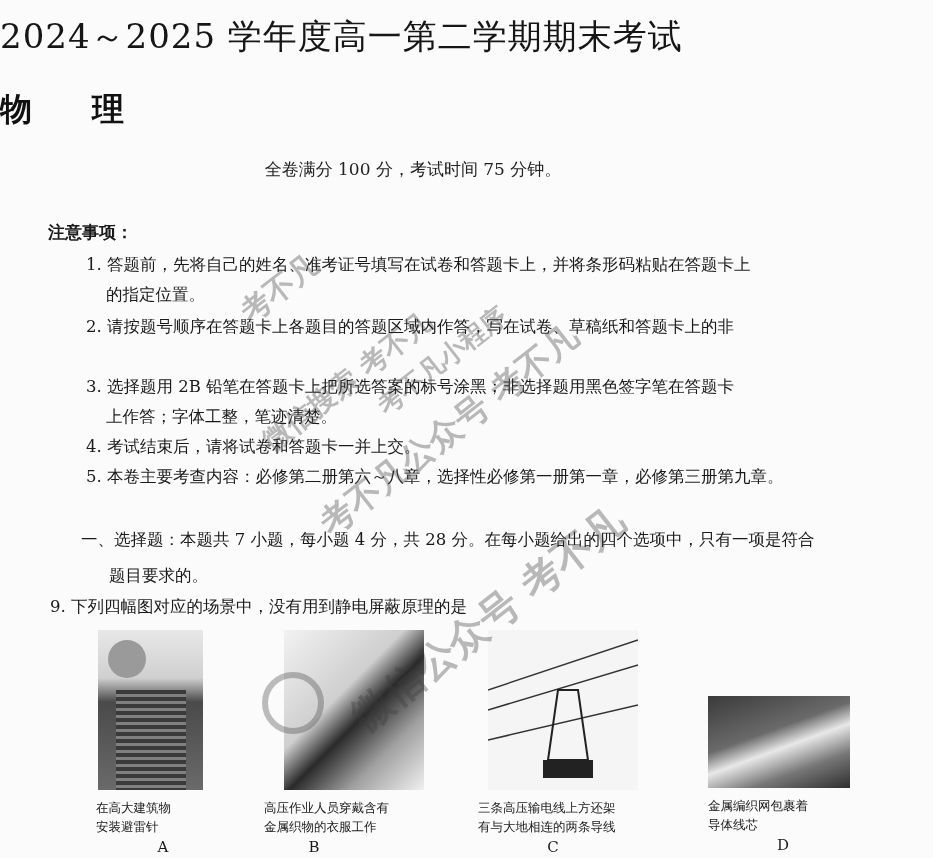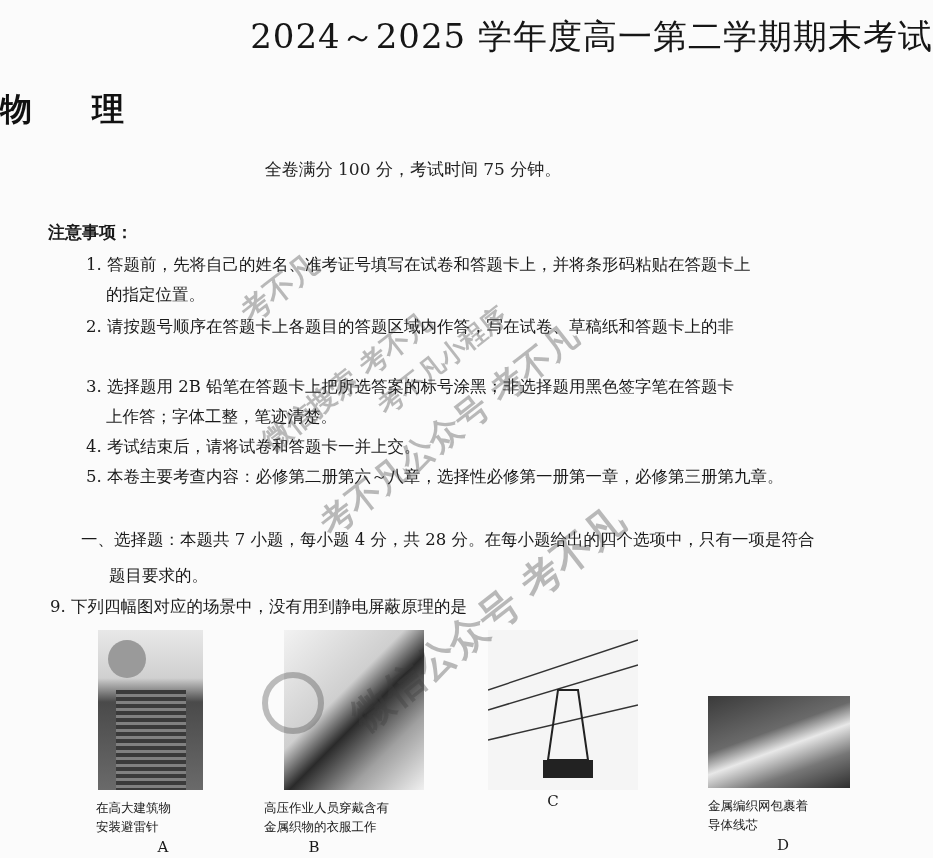--- a/index.html
+++ b/index.html
@@ -1,21 +1,21 @@
 <!DOCTYPE html>
 <html><head>
 <meta charset="utf-8">
 <style>
   html, body { margin: 0; padding: 0; }
   body {
     width: 933px; height: 858px; background: #fbfbfb; position: relative; overflow: hidden;
     font-family: "DejaVu Serif", "Liberation Serif", serif; color: #1a1a1a;
   }
   .title {
-    position: absolute; top: 14px; left: 0; width: 933px; text-align: right;
+    position: absolute; top: 14px; left: 0; width: 933px; text-align: left;
     font-size: 34px; letter-spacing: 1px; color: #161616;
   }
   .subject {
     position: absolute; top: 88px; left: 0; width: 933px; text-align: left;
     font-size: 32px; font-weight: bold; letter-spacing: 60px; color: #111;
   }
   .meta {
     position: absolute; top: 158px; left: 0; width: 826px; text-align: center;
     font-size: 17px; color: #222;
   }
@@ -101,20 +101,24 @@
 <div class="fig" style="left:458px; width:170px;">
   <div class="pic" style="width:150px; height:160px; margin-left:10px; background:#f5f5f5;">
     <svg width="150" height="160" style="position:absolute;left:0;top:0">
       <line x1="0" y1="60" x2="150" y2="10" stroke="#333" stroke-width="1.5"></line>
       <line x1="0" y1="80" x2="150" y2="35" stroke="#333" stroke-width="1.5"></line>
       <line x1="0" y1="110" x2="150" y2="75" stroke="#333" stroke-width="1.5"></line>
       <polygon points="70,60 90,60 100,130 60,130" fill="none" stroke="#222" stroke-width="2"></polygon>
       <rect x="55" y="130" width="50" height="18" fill="#222"></rect>
     </svg>
   </div>
+  <div class="cap">
+    <div>三条高压输电线上方还架</div>
+    <div>有与大地相连的两条导线</div>
+  </div>
   <div class="letter" style="margin-left:-20px;">C</div>
 </div>
 
 <div class="fig" style="left:688px; width:150px;">
   <div class="pic" style="width:142px; height:92px; margin-top:66px; background:linear-gradient(160deg,#3a3a3a 0%, #6a6a6a 40%, #e8e8e8 55%, #777 75%, #2e2e2e 100%);"></div>
   <div class="cap" style="">
     <div>金属编织网包裹着</div>
     <div>导体线芯</div>
   </div>
   <div class="letter" style="margin-left:0px;">D</div>

